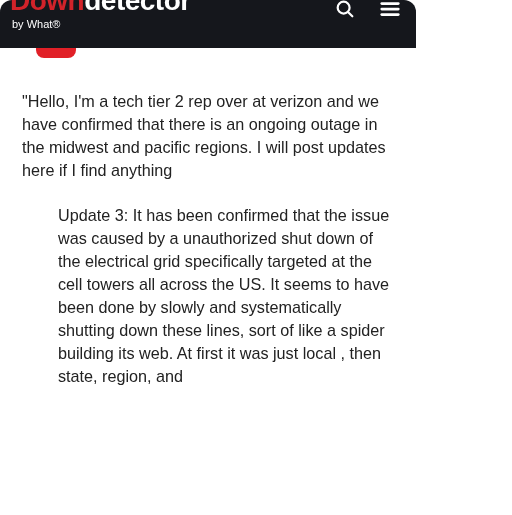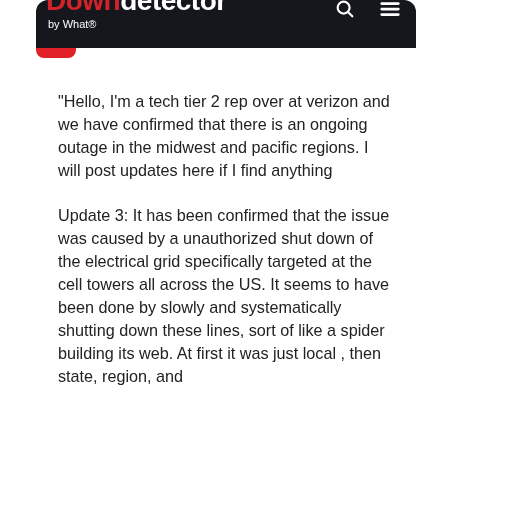--- a/index.html
+++ b/index.html
@@ -1,17 +1,17 @@
 <!DOCTYPE html>
 <html><head>
 <meta charset="utf-8">
 <style>
   * { margin: 0; padding: 0; box-sizing: border-box; }
   html, body { width: 512px; height: 515px; overflow: hidden; font-family: Arial, Helvetica, sans-serif; background: #fff; }
-  .viewport { width: 416px; height: 515px; position: relative; background: #fff; padding-left: 36px; }
+  .viewport { width: 416px; height: 515px; position: relative; background: #fff; }
   .header {
     background: #15171c;
     height: 48px;
     position: relative;
     overflow: hidden;
     border-radius: 12px 12px 0 0;
   }
   .logo-wrap {
     position: absolute;
     left: 10px;
@@ -64,21 +64,21 @@
   .red-sliver {
     position: absolute;
     top: 48px;
     left: 36px;
     width: 40px;
     height: 10px;
     background: #e12027;
     border-radius: 0 0 8px 8px;
   }
   .para { margin: 0 0 22px 0; }
-  .para:last-child { margin-bottom: 0; }
+  .para:last-child { margin-bottom: 0; margin-left: 36px; }
 </style>
 </head>
 <body>
 
 <div class="viewport">
 
   <div class="header">
     <div class="logo-wrap">
       <span class="logo-down">Down</span><span class="logo-detector">detector</span>
     </div>

